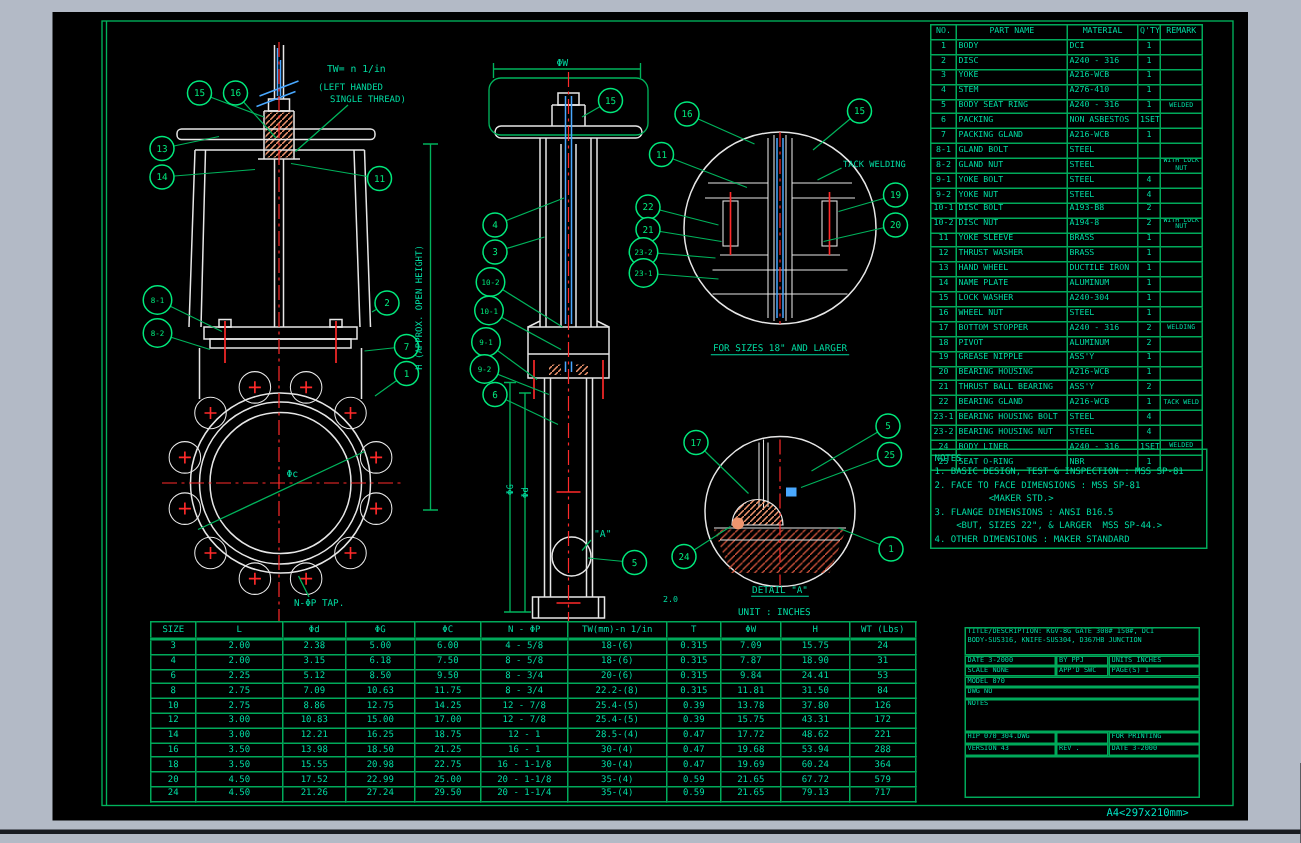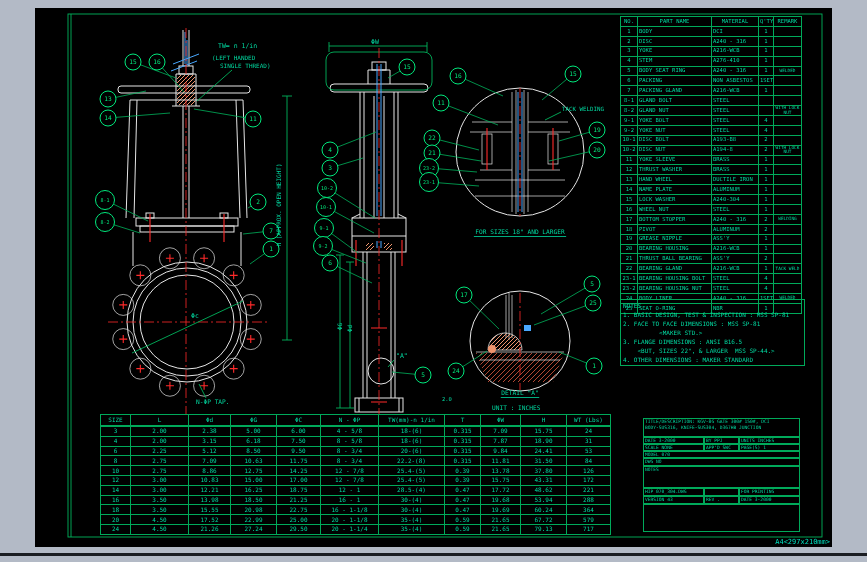--- a/index.html
+++ b/index.html
@@ -26,21 +26,21 @@
   #dimtable{left:100px;top:414px;width:510px;font-size:6px}
   #dimtable th{height:10px;font-size:6px;border-bottom:2px solid #00a95a}
   #dimtable td{height:8.8px}
   #notesbox{position:absolute;left:620px;top:299px;width:179px;height:63px;
        border:1px solid #00a95a;color:#00d9a0;font-size:6px;line-height:9px;
        padding:1px 2px;overflow:hidden;white-space:pre}
   #titleblock{position:absolute;left:643px;top:418px;width:157px;height:114px}
   .tb{position:absolute;border:1px solid #00a95a;color:#00d9a0;font-size:4.6px;
       line-height:1.4;padding:0 1px;overflow:hidden;white-space:nowrap;box-sizing:border-box}
   #paper{position:absolute;left:700px;top:538px;width:130px;color:#00e0c0;
-      font-size:7px;text-align:right}
+      font-size:7px;text-align:center}
 </style>
 </head>
 <body>
 
 <div id="canvas"></div>
 <div id="bottombar"></div>
 
 <svg id="dwg" width="867" height="562" viewBox="0 0 867 562">
   <defs>
     <pattern id="sh" patternUnits="userSpaceOnUse" width="4" height="4">

